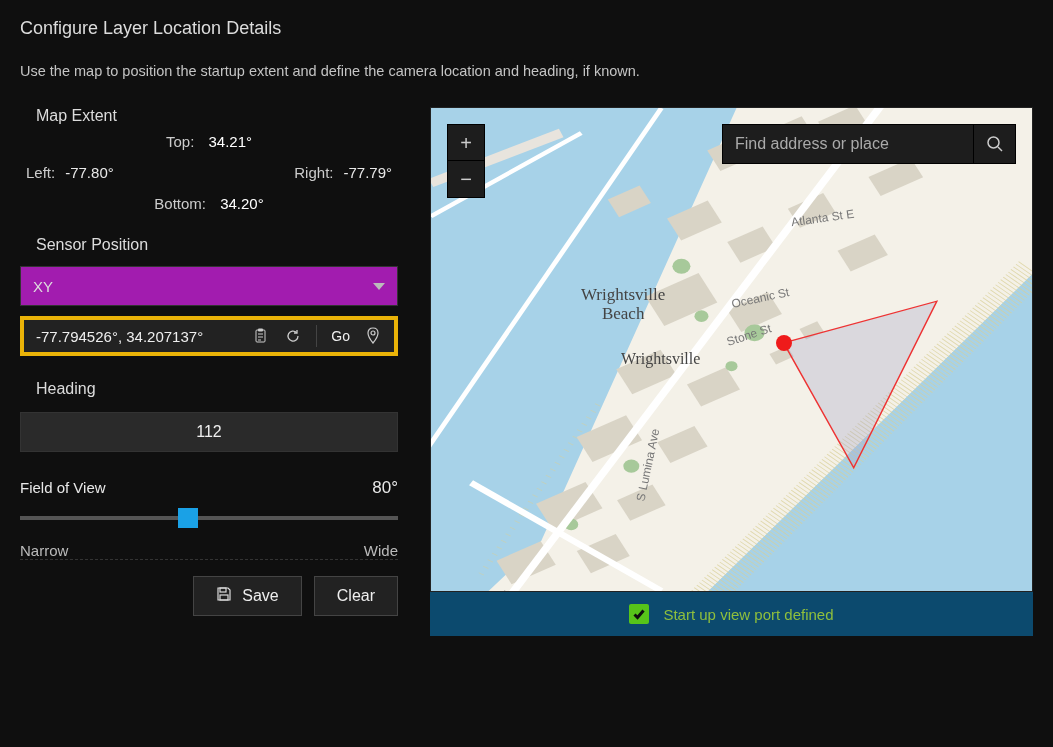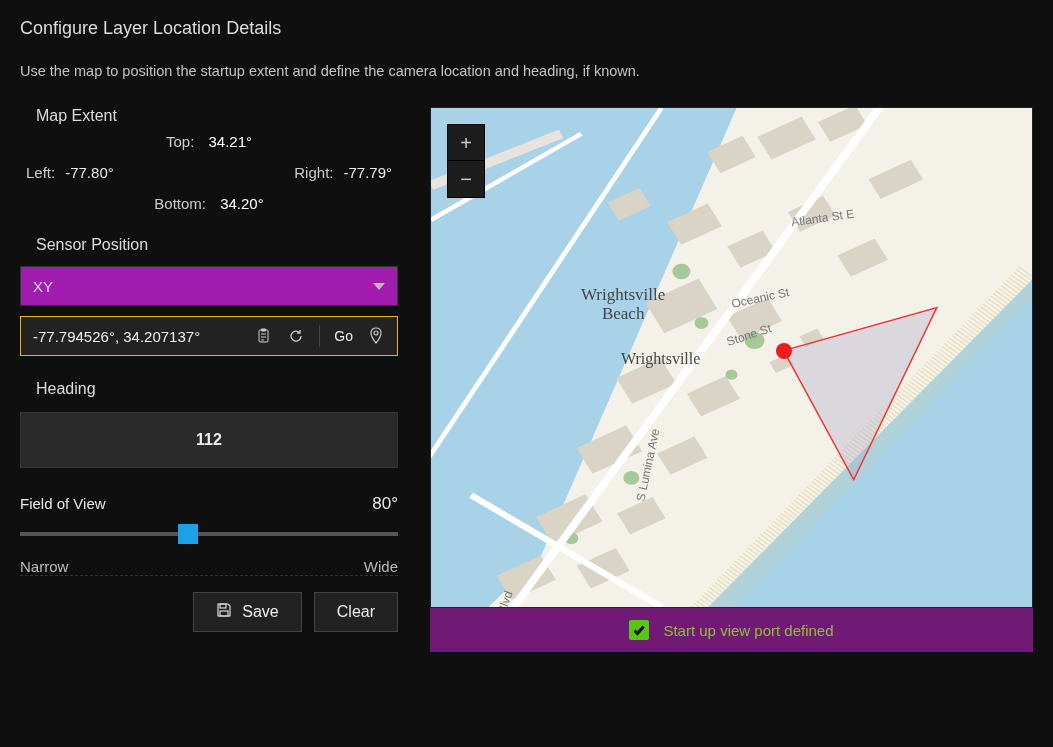--- a/index.html
+++ b/index.html
@@ -32,36 +32,36 @@
   .extent-lr { display:flex; justify-content: space-between; grid-column:1/span 4; padding: 0 6px;}
   .lr-group { display:flex; gap:10px;}
   .lr-group .lbl{ color:#cccccc;}
   .select {
     background:#a21caf; border:1px solid #333; color:#ddd; height:40px;
     display:flex; align-items:center; justify-content:space-between;
     padding: 0 12px; margin-top:4px; font-size:15px; cursor:pointer;
   }
   .select .chev { width:0;height:0;border-left:6px solid transparent;border-right:6px solid transparent;border-top:7px solid #bbb;}
   .coord-row {
-    background:#222; border:1px solid #eab308; height:40px; margin-top:10px;
+    background:#222; border:4px solid #eab308; height:40px; margin-top:10px;
     display:flex; align-items:center; padding:0 8px 0 12px; gap:6px;
   }
   .coord-row input {
     flex:1; background:transparent; border:none; color:#eee; font-size:15px;
     font-family: inherit; outline:none;
   }
   .icon-btn {
     width:26px; height:26px; display:flex; align-items:center; justify-content:center;
     color:#ccc; cursor:pointer; flex-shrink:0;
   }
   .divider-v { width:1px; height:22px; background:#444; margin:0 4px;}
   .go-btn { color:#eee; font-size:14px; padding:0 4px; cursor:pointer;}
   .heading-input {
-    width:100%; height:56px; background:#2a2a2a; border:1px solid #333;
-    color:#eee; text-align:center; font-size:16px; margin-top:6px; outline:none;font-weight:bold;
+    width:100%; height:40px; background:#2a2a2a; border:1px solid #333;
+    color:#eee; text-align:center; font-size:16px; margin-top:6px; outline:none;
   }
   .fov-row { display:flex; justify-content:space-between; align-items:baseline; margin-top:26px;}
   .fov-row .val { font-size:17px; }
   .slider-wrap { margin-top:18px; }
   .slider-track { height:4px; background:#555; position:relative; }
   .slider-thumb {
     position:absolute; top:-8px; width:20px; height:20px;
     background:#1aa1e6; cursor:pointer; transform:translateX(-50%);
   }
   .slider-labels { display:flex; justify-content:space-between; color:#bbb; font-size:15px; margin-top:22px;}
@@ -102,21 +102,21 @@
   .map-search .search-btn {
     width:42px; display:flex; align-items:center; justify-content:center;
     border-left:1px solid #000; color:#ccc; cursor:pointer;
   }
   .map-label {
     position:absolute; font-size:15px; color:#444; font-family: Georgia, serif;
     white-space:nowrap;
   }
   .map-road { position:absolute; color:#777; font-size:12px; white-space:nowrap;}
   .status-bar {
-    height:44px; background:#701a75; display:flex; align-items:center;
+    height:44px; background:#0c4a6e; display:flex; align-items:center;
     justify-content:center; gap:14px;
   }
   .chk {
     width:20px; height:20px; background:#57c41a; border-radius:2px;
     display:flex; align-items:center; justify-content:center;
   }
   .chk svg { stroke:#0f0f0f; stroke-width:3; fill:none;}
   .status-bar span { color:#8fbf3d; font-size:15px;}
   .sensor-dot {
     position:absolute; width:16px; height:16px; background:#ef1b1b;
@@ -295,20 +295,29 @@
       <div class="map-road" style="left:300px; top:183px; transform:rotate(-12deg);">Oceanic St</div>
       <div class="map-road" style="left:295px; top:220px; transform:rotate(-18deg);">Stone St</div>
       <div class="map-road" style="left:180px; top:350px; transform:rotate(-78deg);">S Lumina Ave</div>
       <div class="map-road" style="left:30px; top:510px; transform:rotate(-70deg);">Waynick Blvd</div>
 
       <div class="map-zoom">
         <button>+</button>
         <button>−</button>
       </div>
 
+      <div class="map-search">
+        <input type="text" placeholder="Find address or place" style="">
+        <div class="search-btn">
+          <svg width="18" height="18" viewBox="0 0 18 18">
+              <circle cx="7.5" cy="7.5" r="5.5" fill="none" stroke="#ccc" stroke-width="1.5"></circle>
+              <line x1="12" y1="12" x2="16" y2="16" stroke="#ccc" stroke-width="1.5"></line>
+            </svg>
+        </div>
+      </div>
     </div>
 
     <div class="status-bar">
       <div class="chk">
         <svg width="14" height="14" viewBox="0 0 14 14">
             <polyline points="2.5,7.5 5.5,10.5 11.5,3.5"></polyline>
           </svg>
       </div>
       <span>Start up view port defined</span>
     </div>

